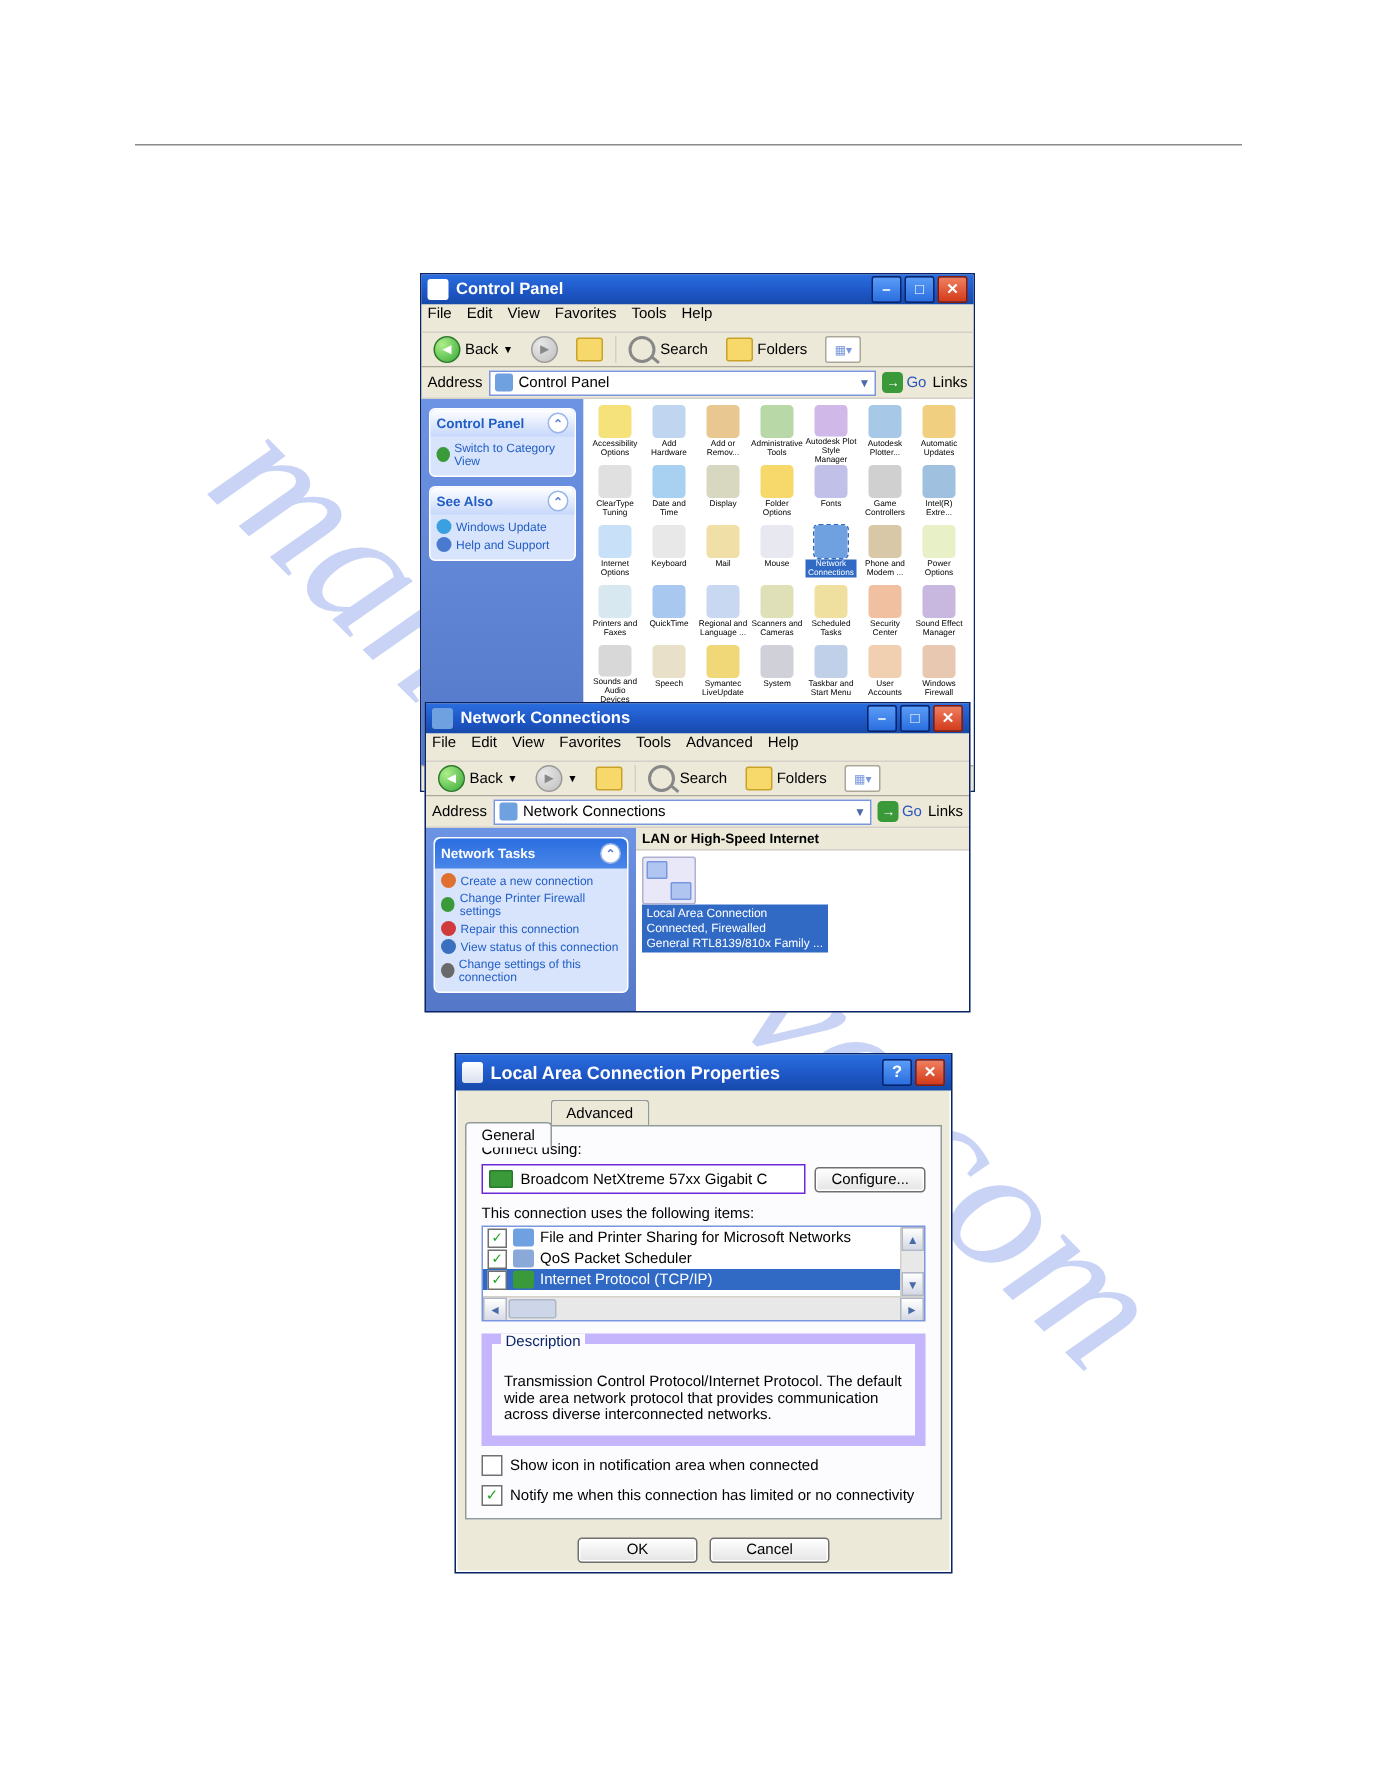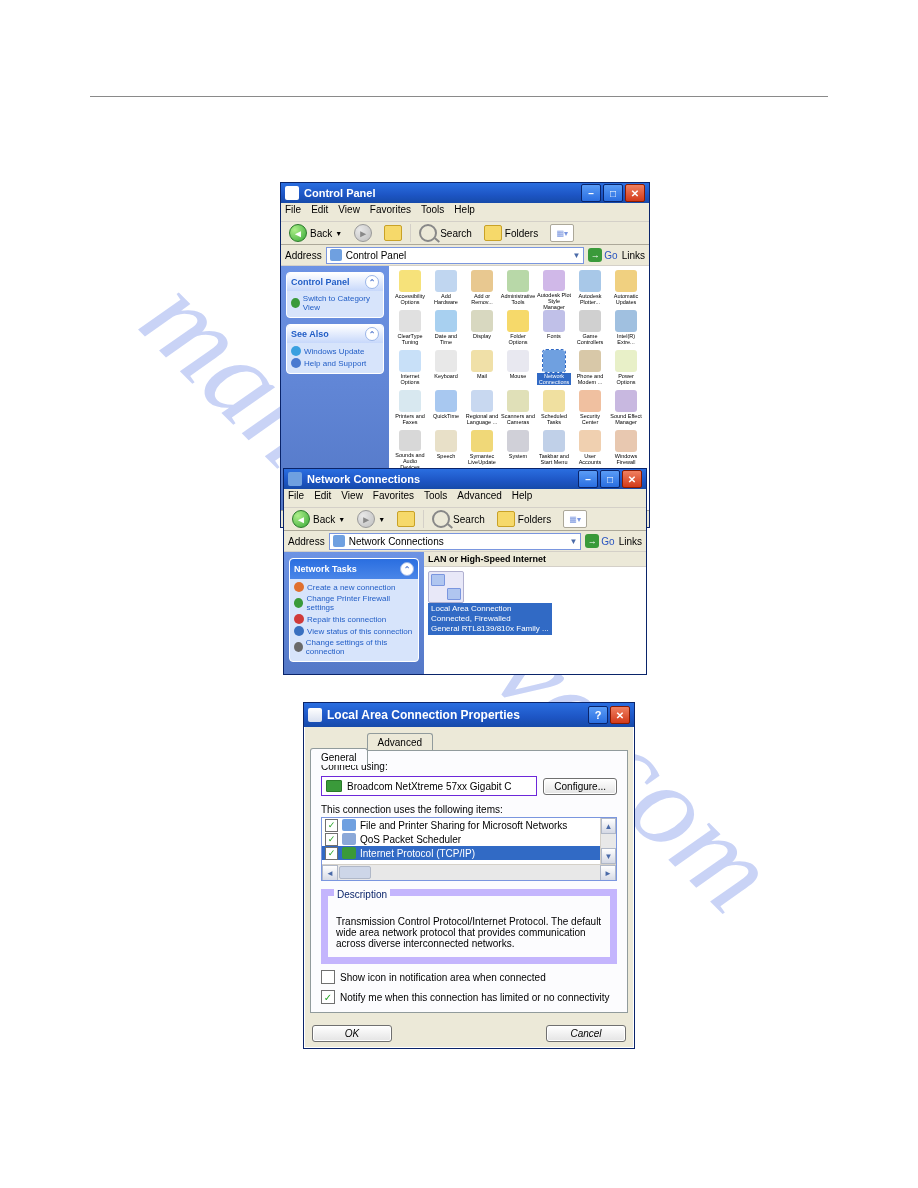--- a/index.html
+++ b/index.html
@@ -85,21 +85,21 @@
   .li{display:flex;align-items:center;gap:4px;height:14px;padding:0 3px;}
   .li .chk{width:11px;height:11px;border:1px solid #707070;background:#fff;display:flex;align-items:center;justify-content:center;font-size:9px;color:#21a121;}
   .li .liicon{width:14px;height:12px;border-radius:2px;}
   .li.sel{background:#316ac5;color:#fff;}
   .btnrow{display:flex;gap:8px;margin-top:6px;}
   .btnrow .btn{flex:1;text-align:center;}
   .groupbox{border:7px solid #c4b5fd;margin-top:8px;padding:20px 8px 8px 8px;position:relative;}
   .grouplabel{position:absolute;top:-7px;left:6px;background:#fcfcfe;padding:0 3px;color:#0a246a;}
   .chkline{display:flex;align-items:center;gap:5px;margin-top:6px;}
   .chkline .chk{width:12px;height:12px;border:1px solid #707070;background:#fff;display:flex;align-items:center;justify-content:center;color:#21a121;font-size:10px;}
-  .dlgbtns{display:flex;justify-content:space-between;gap:8px;padding:6px 8px;font-style:italic;}
+  .dlgbtns{display:flex;justify-content:center;gap:8px;padding:6px 8px;}
   .help{width:18px;height:16px;margin-left:2px;border:1px solid #0a246a;background:linear-gradient(#5a9cf6,#2a6ee0);color:#fff;display:flex;align-items:center;justify-content:center;font-size:11px;border-radius:2px;}
 </style>
 </head>
 <body>
 <div class="page">
 <div class="hr"></div>
 <div class="watermark">manualshive.com</div>
 
 <div class="win win1">
   <div class="titlebar">

